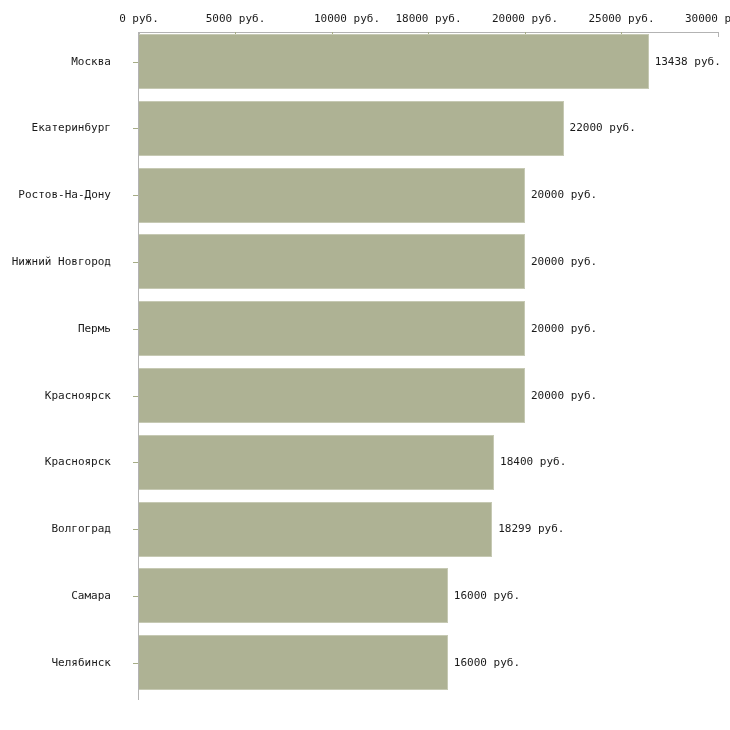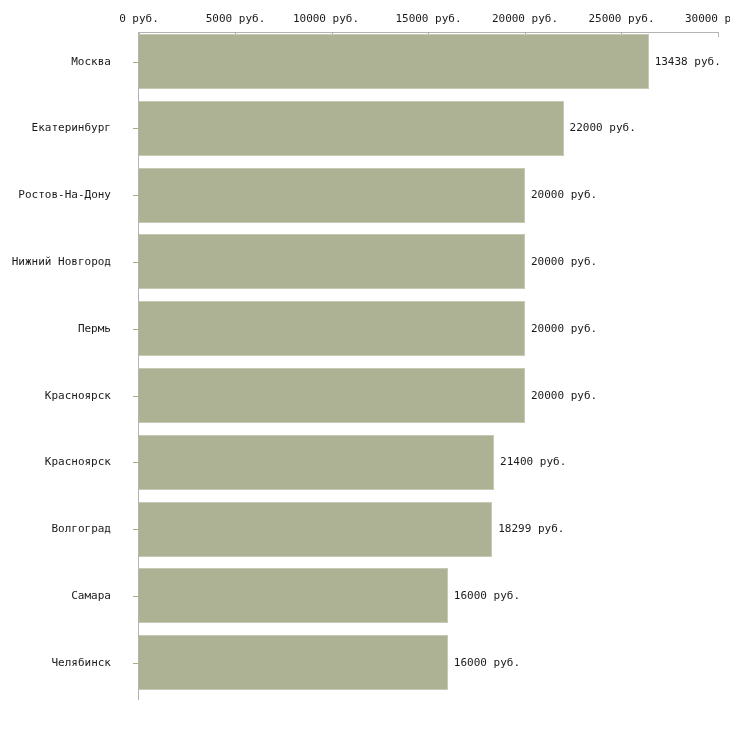--- a/index.html
+++ b/index.html
@@ -112,23 +112,23 @@
 
   <div class="x-axis-line"></div>
   <div class="y-axis-line"></div>
 
   <div id="xticks-layer">
       <div class="x-tick edge" style="left: 121.5px;"></div>
       <div class="x-tick-label" style="left: 122px;">0 руб.</div>
       <div class="x-tick" style="left: 218px;"></div>
       <div class="x-tick-label" style="left: 218.5px;">5000 руб.</div>
       <div class="x-tick" style="left: 314.5px;"></div>
-      <div class="x-tick-label" style="left: 309px;">10000 руб.</div>
+      <div class="x-tick-label" style="left: 330px;">10000 руб.</div>
       <div class="x-tick" style="left: 411px;"></div>
-      <div class="x-tick-label" style="left: 411.5px;">15000 руб.</div>
+      <div class="x-tick-label" style="left: 411.5px;">18000 руб.</div>
       <div class="x-tick" style="left: 507.5px;"></div>
       <div class="x-tick-label" style="left: 508px;">20000 руб.</div>
       <div class="x-tick" style="left: 604px;"></div>
       <div class="x-tick-label" style="left: 604.5px;">25000 руб.</div>
       <div class="x-tick edge" style="left: 700.5px;"></div>
       <div class="x-tick-label" style="left: 701px;">30000 руб.</div>
     </div>
 
   <div id="rows-layer">
       <div class="row" style="top: 0px;">
@@ -164,21 +164,21 @@
       <div class="row" style="top: 0px;">
         <div class="cat-label" style="top: 388.5px;">Красноярск</div>
         <div class="y-tick" style="top: 396px;"></div>
         <div class="bar" title="Новосибирск: 20000 руб." style="top: 368px; height: 55px; width: 386px; background: rgb(174, 178, 148);"></div>
         <div class="bar-value" style="left: 514px; top: 388.5px;">20000 руб.</div>
       </div>
       <div class="row" style="top: 0px;">
         <div class="cat-label" style="top: 455.3px; padding-left: 34px;">Красноярск</div>
         <div class="y-tick" style="top: 462px;"></div>
         <div class="bar" title="Красноярск: 18400 руб." style="top: 434.8px; height: 55px; width: 355.12px; background: rgb(174, 178, 148);"></div>
-        <div class="bar-value" style="left: 483.12px; top: 455.3px;">21400 руб.</div>
+        <div class="bar-value" style="left: 483.12px; top: 455.3px;">18400 руб.</div>
       </div>
       <div class="row" style="top: 0px;">
         <div class="cat-label" style="top: 522.1px;">Волгоград</div>
         <div class="y-tick" style="top: 529px;"></div>
         <div class="bar" title="Волгоград: 18299 руб." style="top: 501.6px; height: 55px; width: 353.171px; background: rgb(174, 178, 148);"></div>
         <div class="bar-value" style="left: 481.171px; top: 522.1px;">18299 руб.</div>
       </div>
       <div class="row" style="top: 0px;">
         <div class="cat-label" style="top: 588.9px;">Самара</div>
         <div class="y-tick" style="top: 596px;"></div>

